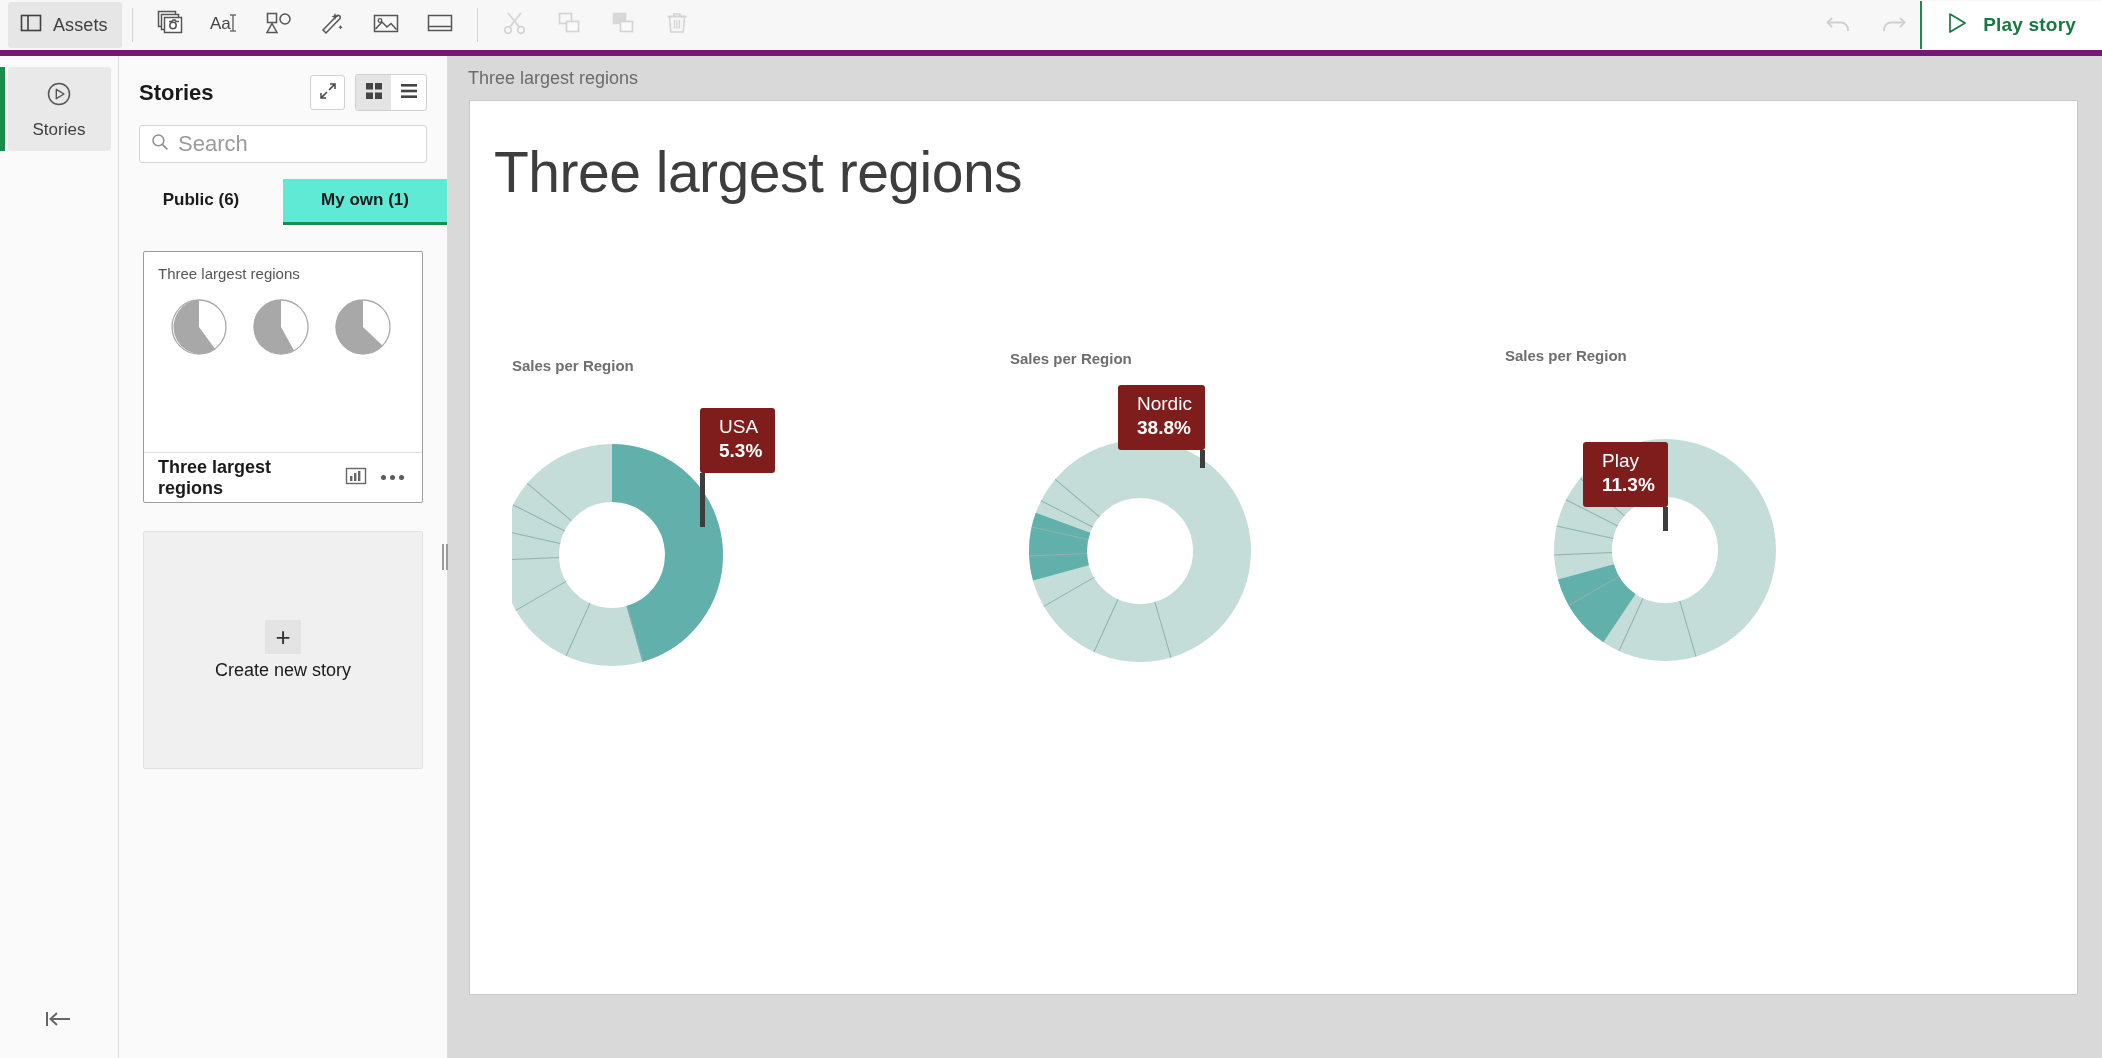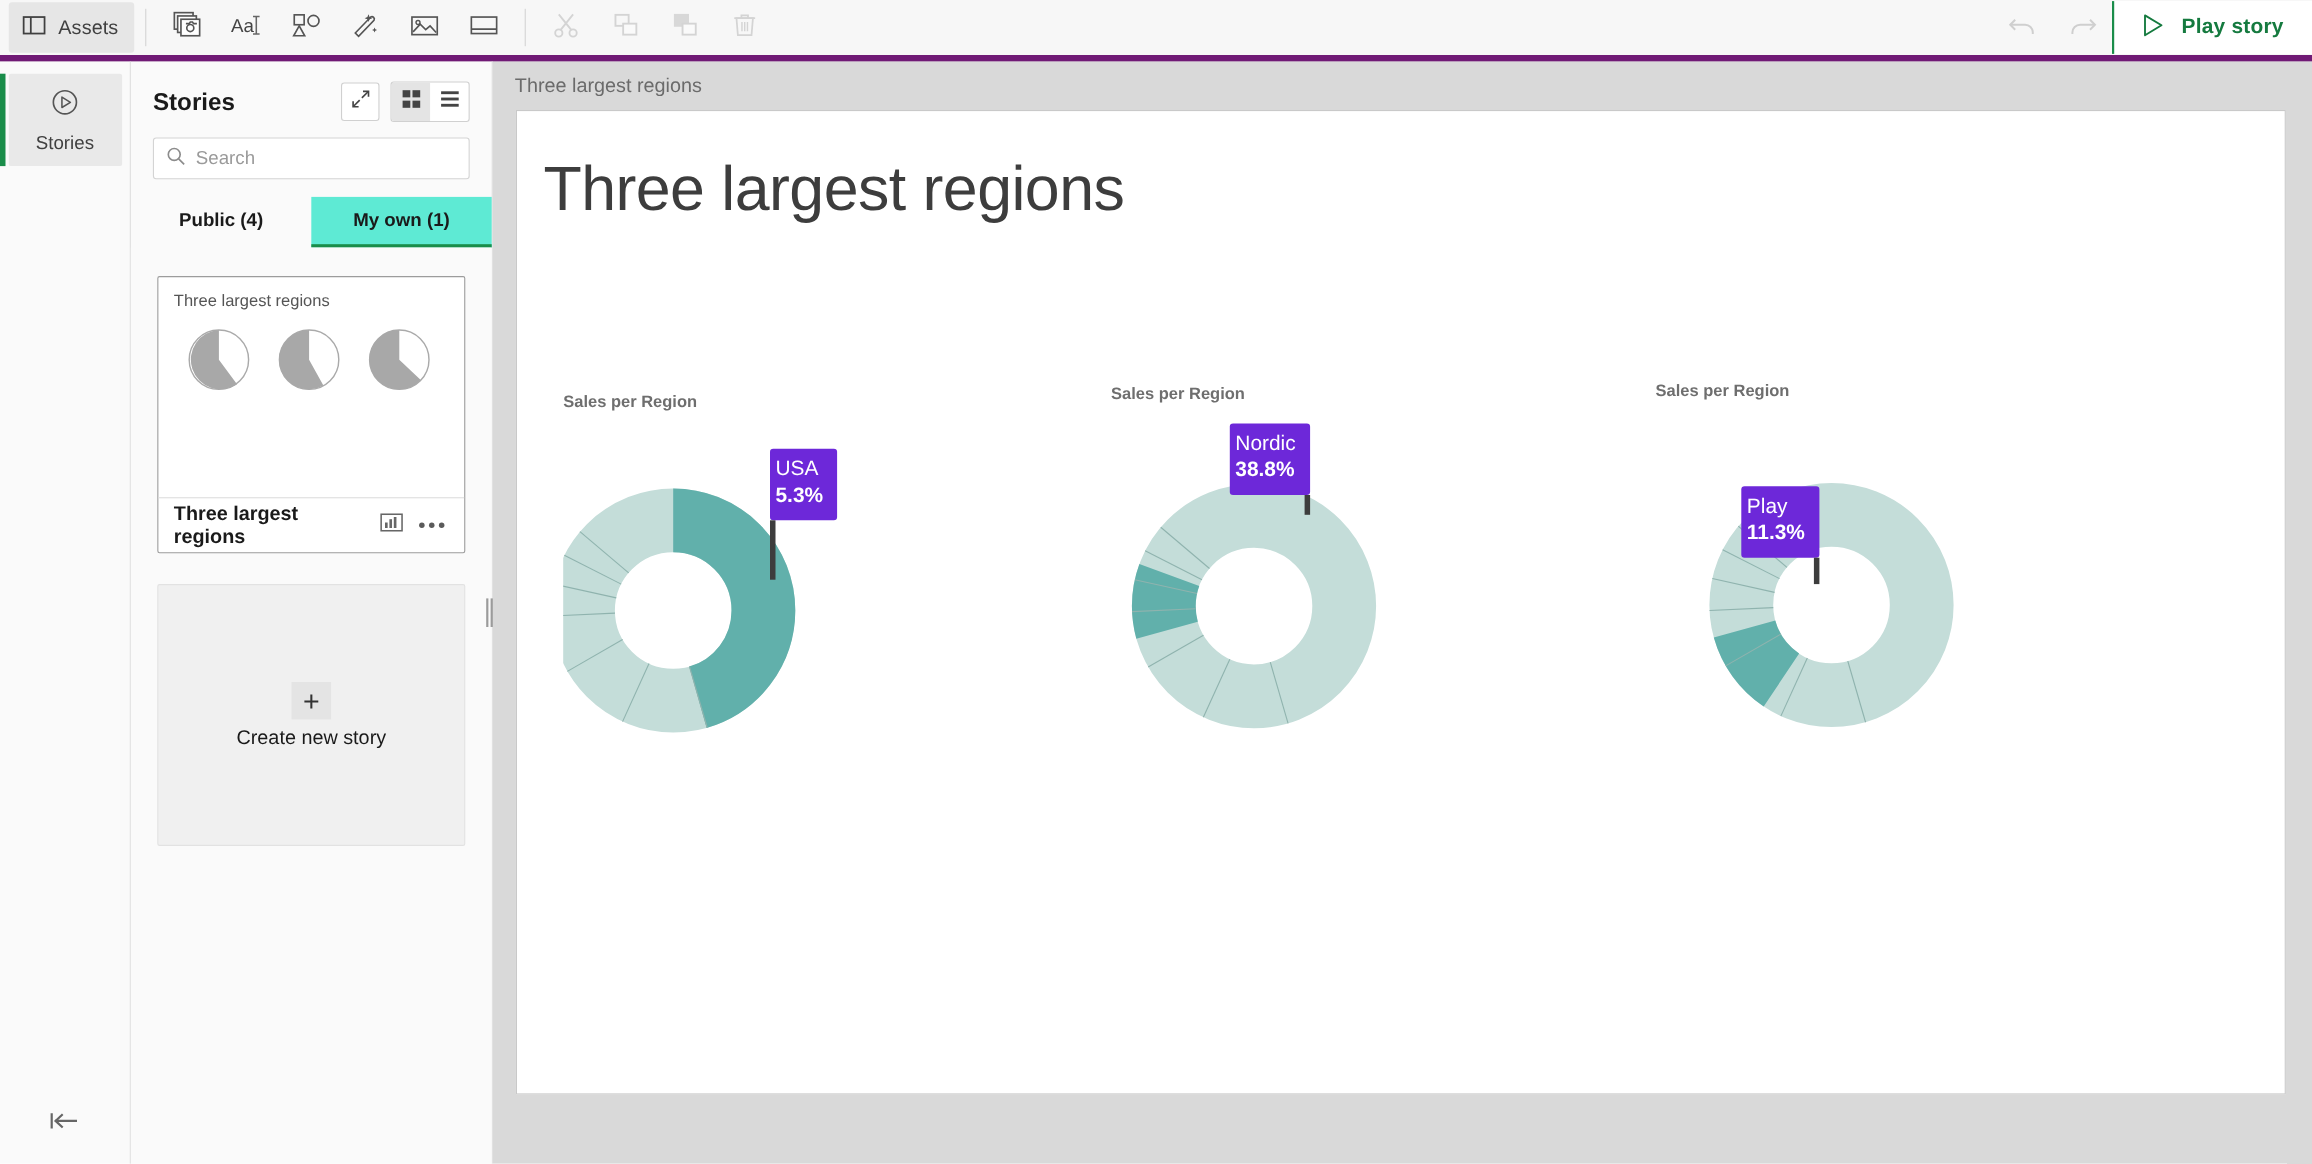--- a/index.html
+++ b/index.html
@@ -94,21 +94,21 @@
   }
   .seg > div.active { background: #e4e4e4; }
 
   .search-box {
     margin: 14px 20px 0 20px; height: 38px;
     background: #fff; border: 1px solid #d4d4d4; border-radius: 3px;
     display: flex; align-items: center; gap: 9px; padding: 0 11px;
   }
   .search-box input {
     border: none; outline: none; background: transparent;
-    font-family: "Liberation Sans", sans-serif; font-size: 17px; color: #404040; width: 100%;
+    font-family: "Liberation Sans", sans-serif; font-size: 22px; color: #404040; width: 100%;
   }
   .search-box input::placeholder { color: #9a9a9a; }
 
   .tabs { display: flex; margin-top: 16px; }
   .tab {
     flex: 1; text-align: center; font-size: 17px; font-weight: bold; color: #1a1a1a;
     padding: 11px 0 12px 0; cursor: pointer; border-bottom: 3px solid transparent;
   }
   .tab.active { border-bottom-color: #1a8d4a; background: #5eead4; }
 
@@ -167,22 +167,22 @@
     font-size: 57px; color: #3d3d3d; font-weight: normal;
     position: absolute; left: 24px; top: 38px; letter-spacing: -.5px;
   }
 
   .donut-block { position: absolute; }
   .donut-label { font-size: 15px; font-weight: bold; color: #6e6e6e; }
   .donut { position: relative; }
   .donut svg { display: block; }
 
   .tooltip {
-    position: absolute; background: #6d28d9; color: #fff;
-    border-radius: 3px; padding: 7px 13px 9px 5px;
+    position: absolute; background: #7f1d1d; color: #fff;
+    border-radius: 3px; padding: 7px 13px 9px 19px;
     line-height: 1.28; white-space: nowrap; z-index: 4;
   }
   .tooltip .k { font-size: 19px; font-weight: normal; }
   .tooltip .v { font-size: 19px; font-weight: bold; }
   .tooltip .stem {
     position: absolute; width: 5px; background: #3d3d3d;
   }
 </style>
 </head>
 <body>
@@ -403,21 +403,21 @@
         <span>
           <svg width="18" height="18" viewBox="0 0 18 18">
               <circle cx="7.4" cy="7.4" r="5.4" fill="none" stroke="#8c8c8c" stroke-width="1.5"></circle>
               <line x1="11.4" y1="11.4" x2="16.4" y2="16.4" stroke="#8c8c8c" stroke-width="1.5"></line>
             </svg>
         </span>
         <input type="text" value="" placeholder="Search" style="">
       </div>
 
       <div class="tabs">
-        <div class="tab">Public (4)</div>
+        <div class="tab">Public (6)</div>
         <div class="tab active">My own (1)</div>
       </div>
 
       <div class="panel-scroll">
 
         <div class="story-card">
           <div class="story-thumb">
             <div class="t">Three largest regions</div>
             <div class="thumb-charts">
               <span>

